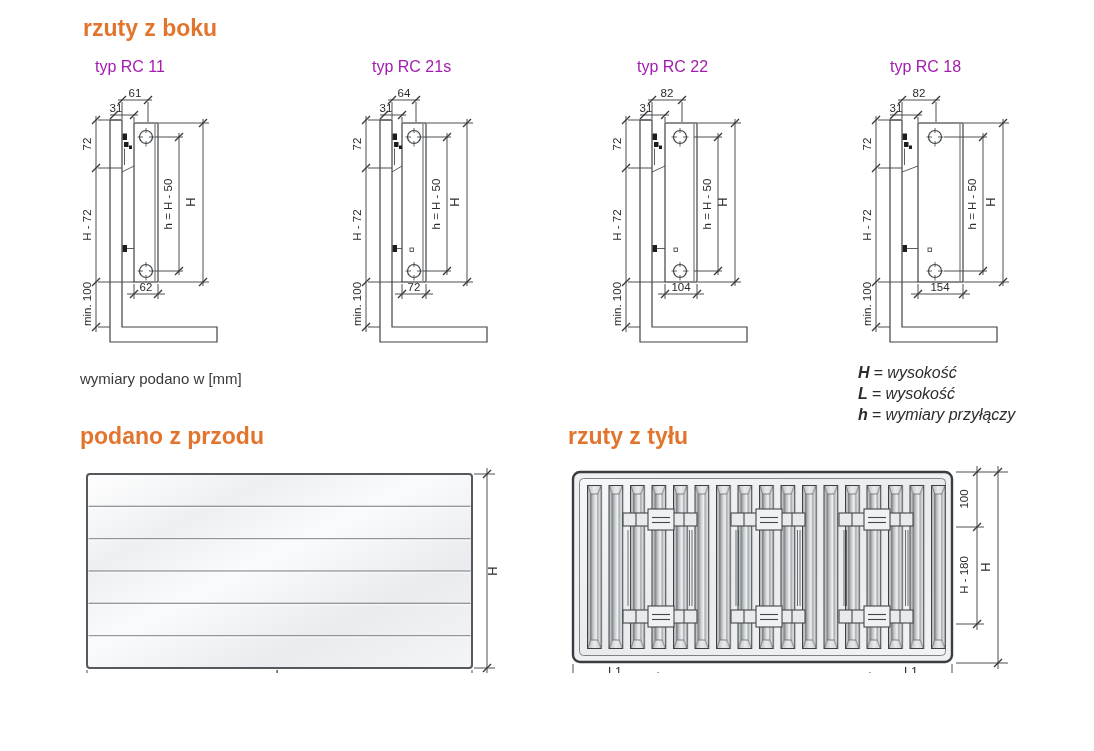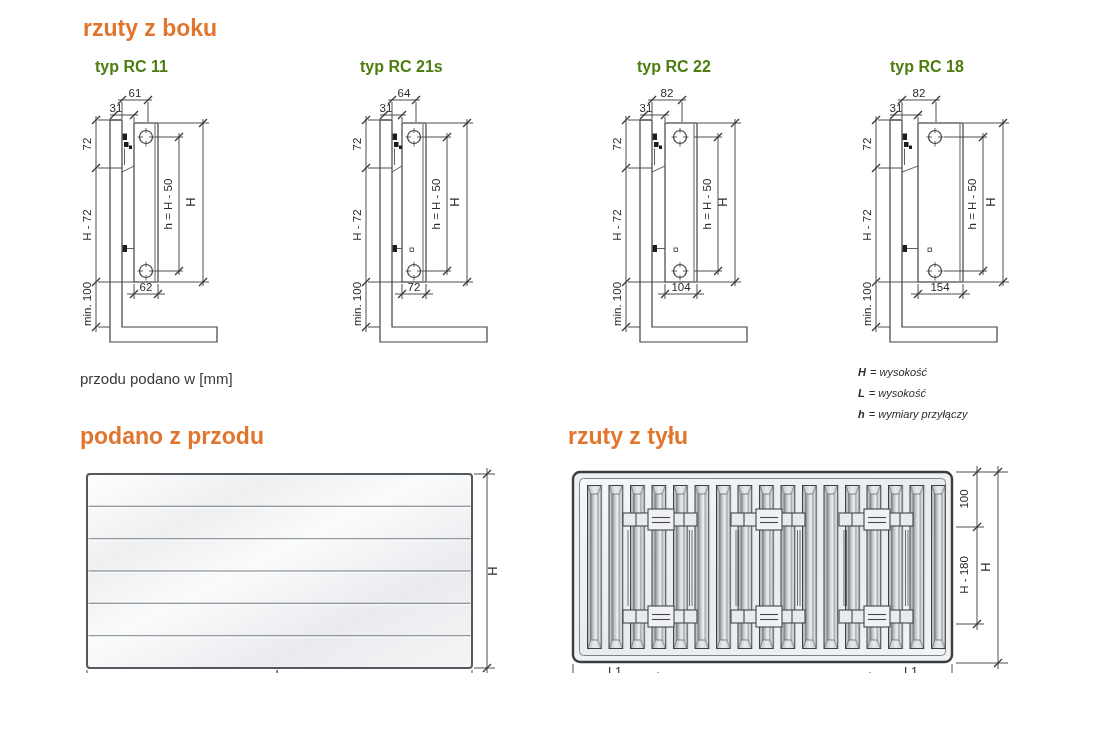--- a/index.html
+++ b/index.html
@@ -1,21 +1,21 @@
 <!DOCTYPE html>
 <html><head>
 <meta charset="utf-8">
 <style>
   html,body{margin:0;padding:0;background:#ffffff;}
   #page{position:relative;width:1094px;height:673px;background:#ffffff;overflow:hidden;
         font-family:"Liberation Sans",sans-serif;color:#2f2f2f;padding-left:40px;}
   .heading{position:absolute;font-size:23px;font-weight:bold;color:#e2752e;white-space:nowrap;}
-  .typ-title{position:absolute;font-size:16px;font-weight:bold;color:#4d7c0f;white-space:nowrap;}
+  .typ-title{position:absolute;font-size:16px;font-weight:normal;color:#a21caf;white-space:nowrap;}
   .note{position:absolute;font-size:15px;color:#3a3a3a;}
-  .legend{position:absolute;left:858px;top:362px;font-size:11px;font-style:italic;color:#2c2c2c;line-height:21px;}
+  .legend{position:absolute;left:858px;top:362px;font-size:16px;font-style:italic;color:#2c2c2c;line-height:21px;}
   .legend b{font-weight:bold;margin-right:4px;}
   .svgbox{position:absolute;}
   svg .ln{stroke:#3f4346;stroke-width:1.2;fill:none;}
   svg .lt{stroke:#3f4346;stroke-width:0.85;fill:none;}
   svg .dim{stroke:#4a4e52;stroke-width:1;fill:none;}
   svg .tick{stroke:#33373a;stroke-width:1.2;fill:none;}
   svg .blk{fill:#1d1d1d;stroke:none;}
   svg text{font-family:"Liberation Sans",sans-serif;fill:#2b2b2b;}
   svg .dlab{font-size:11.5px;}
   svg .dlabb{font-size:13px;}
@@ -61,21 +61,21 @@
       <line x1="13.8" y1="163" x2="10.7" y2="155" stroke="#565b5f" stroke-width="0.7"></line>
     </pattern>
   </defs>
 </svg>
 
 <div id="page">
 
   <div class="heading" style="left:83px;top:15px">rzuty z boku</div>
 
   <div class="typ-title" style="left:95px;top:58px">typ RC 11</div>
-  <div class="typ-title" style="left:360px;top:58px">typ RC 21s</div>
+  <div class="typ-title" style="left:372px;top:58px">typ RC 21s</div>
   <div class="typ-title" style="left:637px;top:58px">typ RC 22</div>
   <div class="typ-title" style="left:890px;top:58px">typ RC 18</div>
 
   <svg class="svgbox" style="left:60px;top:88px" width="250" height="265" viewBox="0 0 250 265">
     <g>
       <path d="M62,32 L62,239 L157,239 L157,254 L50,254 L50,32 Z" fill="url(#hatch)" class="ln"></path>
     </g>
     <g>
       <rect x="74" y="35" width="24" height="159" fill="#ffffff" class="ln"></rect>
       <line x1="95" y1="36" x2="95" y2="193" class="lt"></line>
@@ -396,21 +396,21 @@
     <g>
       <line x1="71" y1="206" x2="130" y2="206" class="dim"></line>
       <line x1="74" y1="210" x2="82" y2="202" class="tick"></line>
         <line x1="119" y1="210" x2="127" y2="202" class="tick"></line>
       <line x1="78" y1="196" x2="78" y2="211" class="dim"></line>
         <line x1="123" y1="196" x2="123" y2="211" class="dim"></line>
       <text x="100" y="203" text-anchor="middle" class="dlab">154</text>
     </g>
   </svg>
 
-  <div class="note" style="left:80px;top:370px">przodu podano w [mm]</div>
+  <div class="note" style="left:80px;top:370px">wymiary podano w [mm]</div>
 
   <div class="legend">
     <div><b>H</b><span>= wysokość</span></div>
     <div><b>L</b><span>= wysokość</span></div>
     <div><b>h</b><span>= wymiary przyłączy</span></div>
   </div>
 
   <div class="heading" style="left:80px;top:423px">podano z przodu</div>
   <div class="heading" style="left:568px;top:423px">rzuty z tyłu</div>
 

